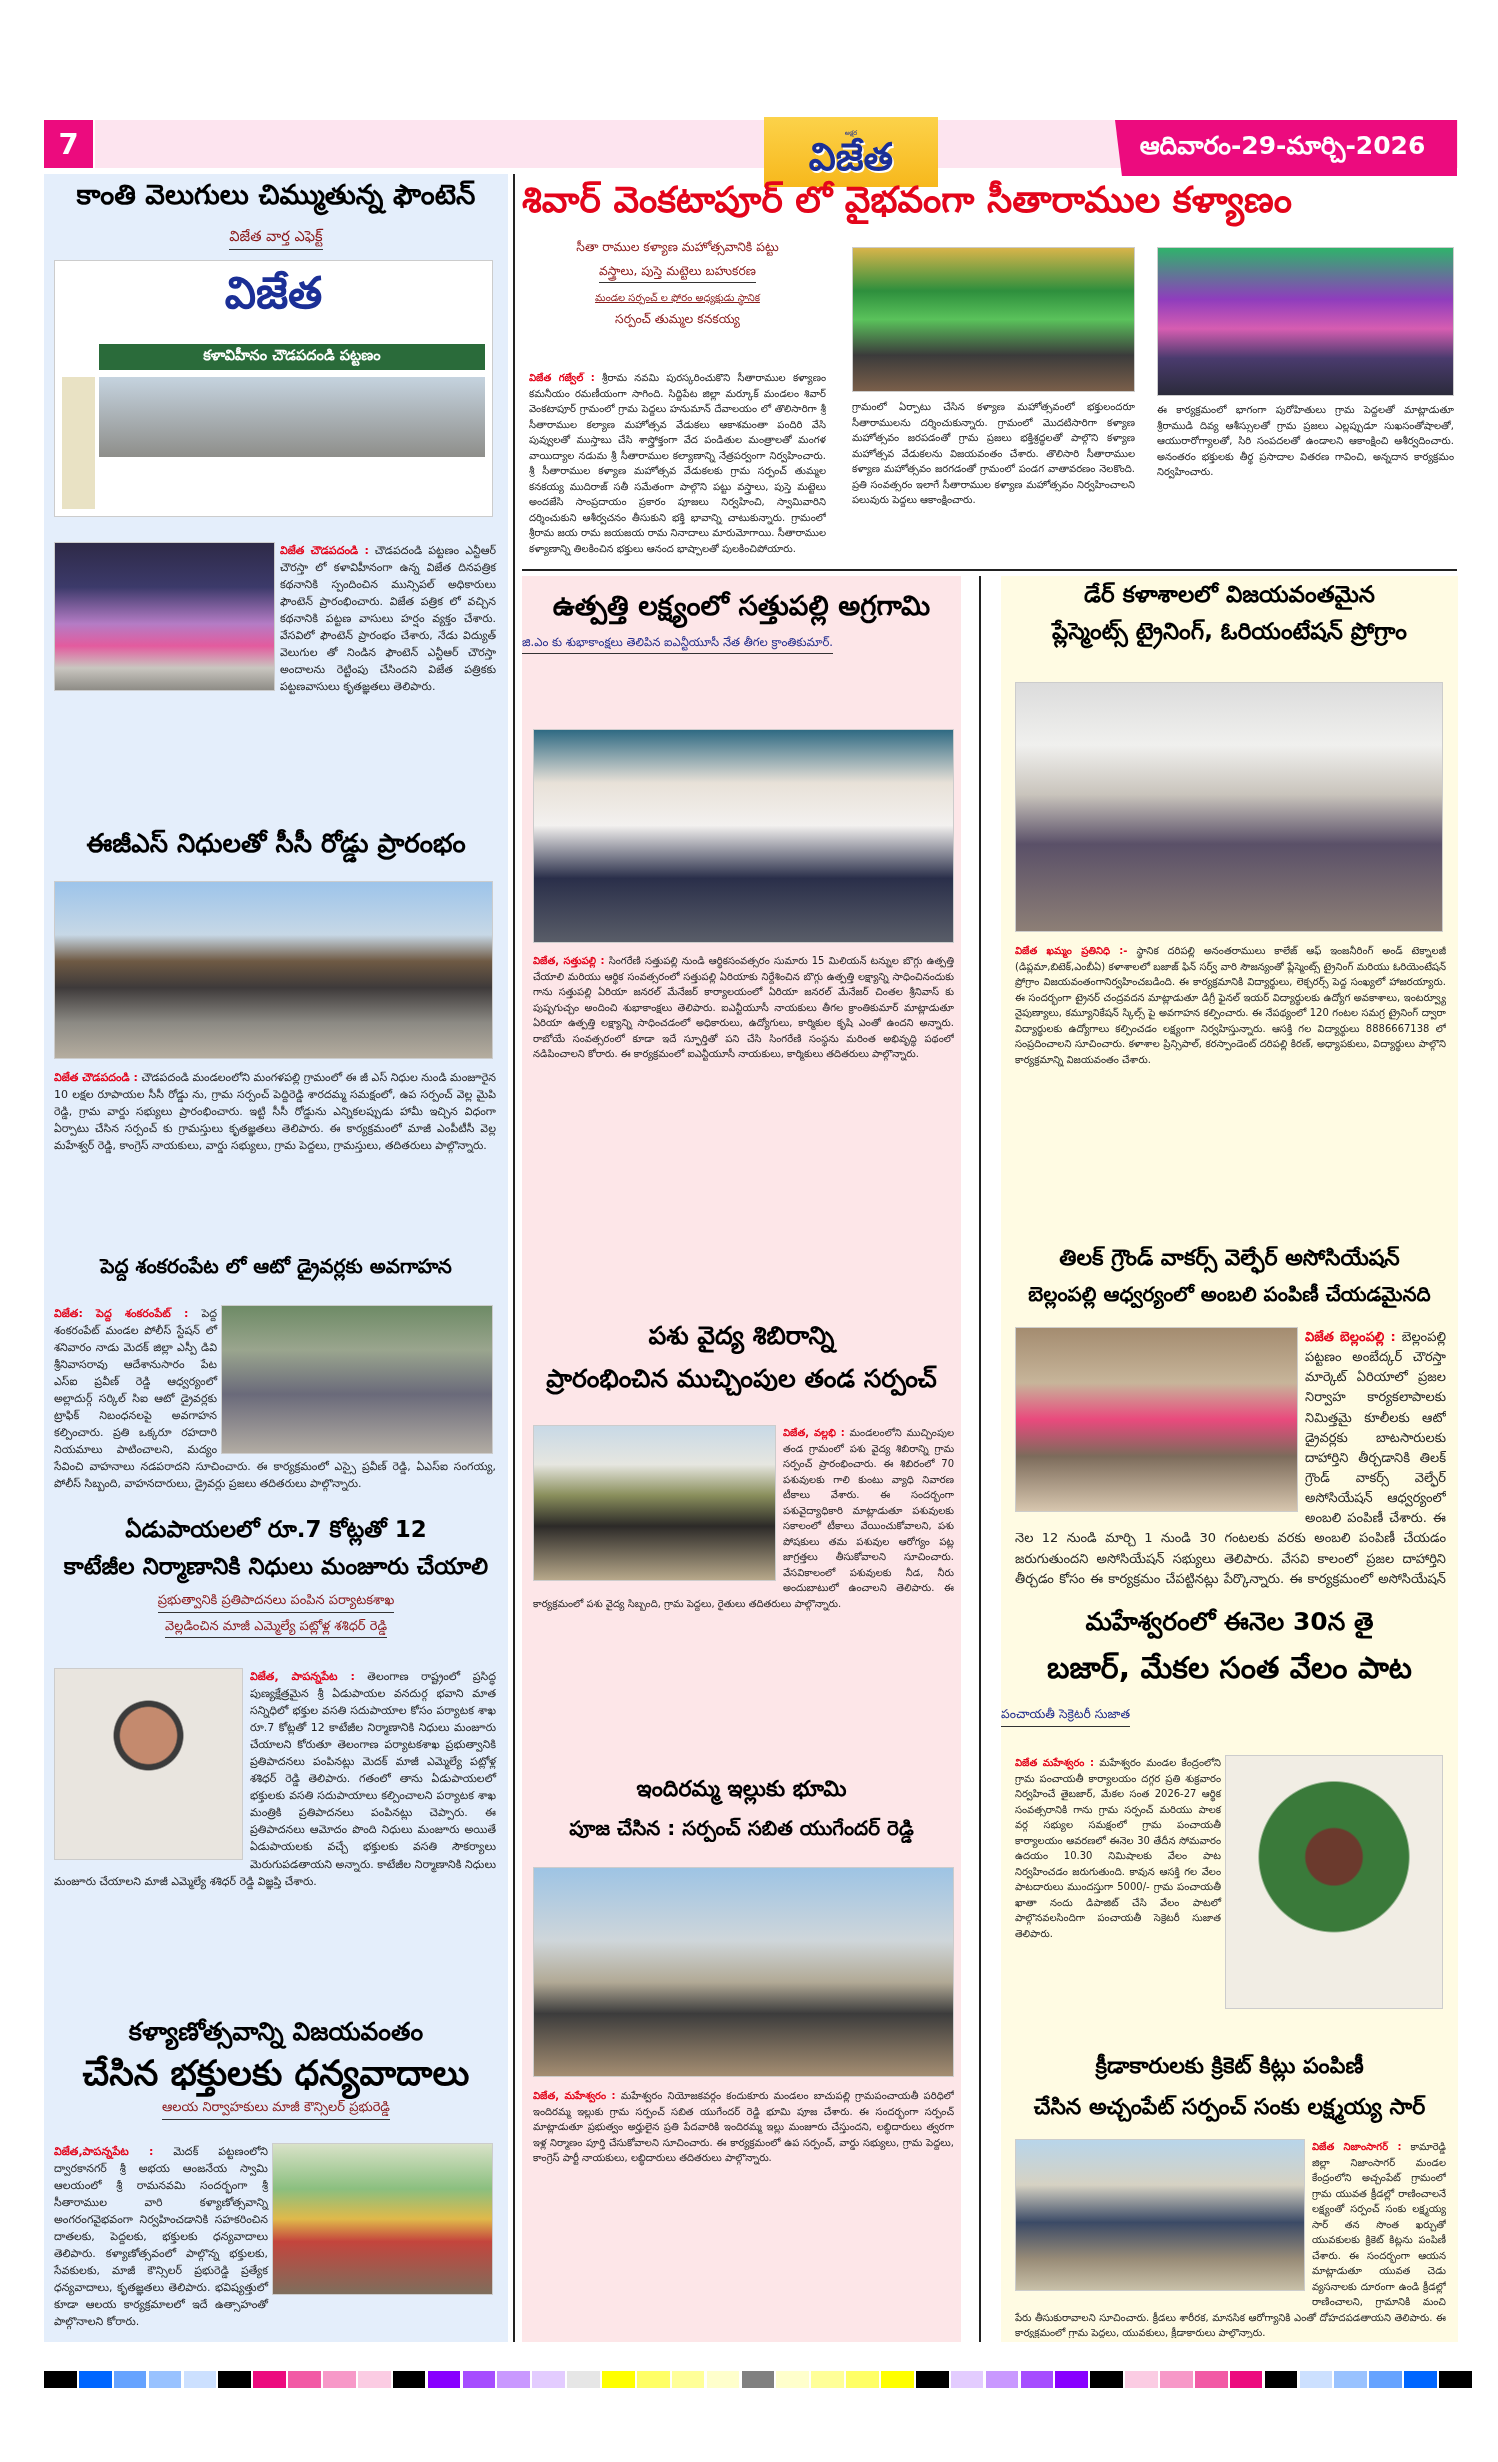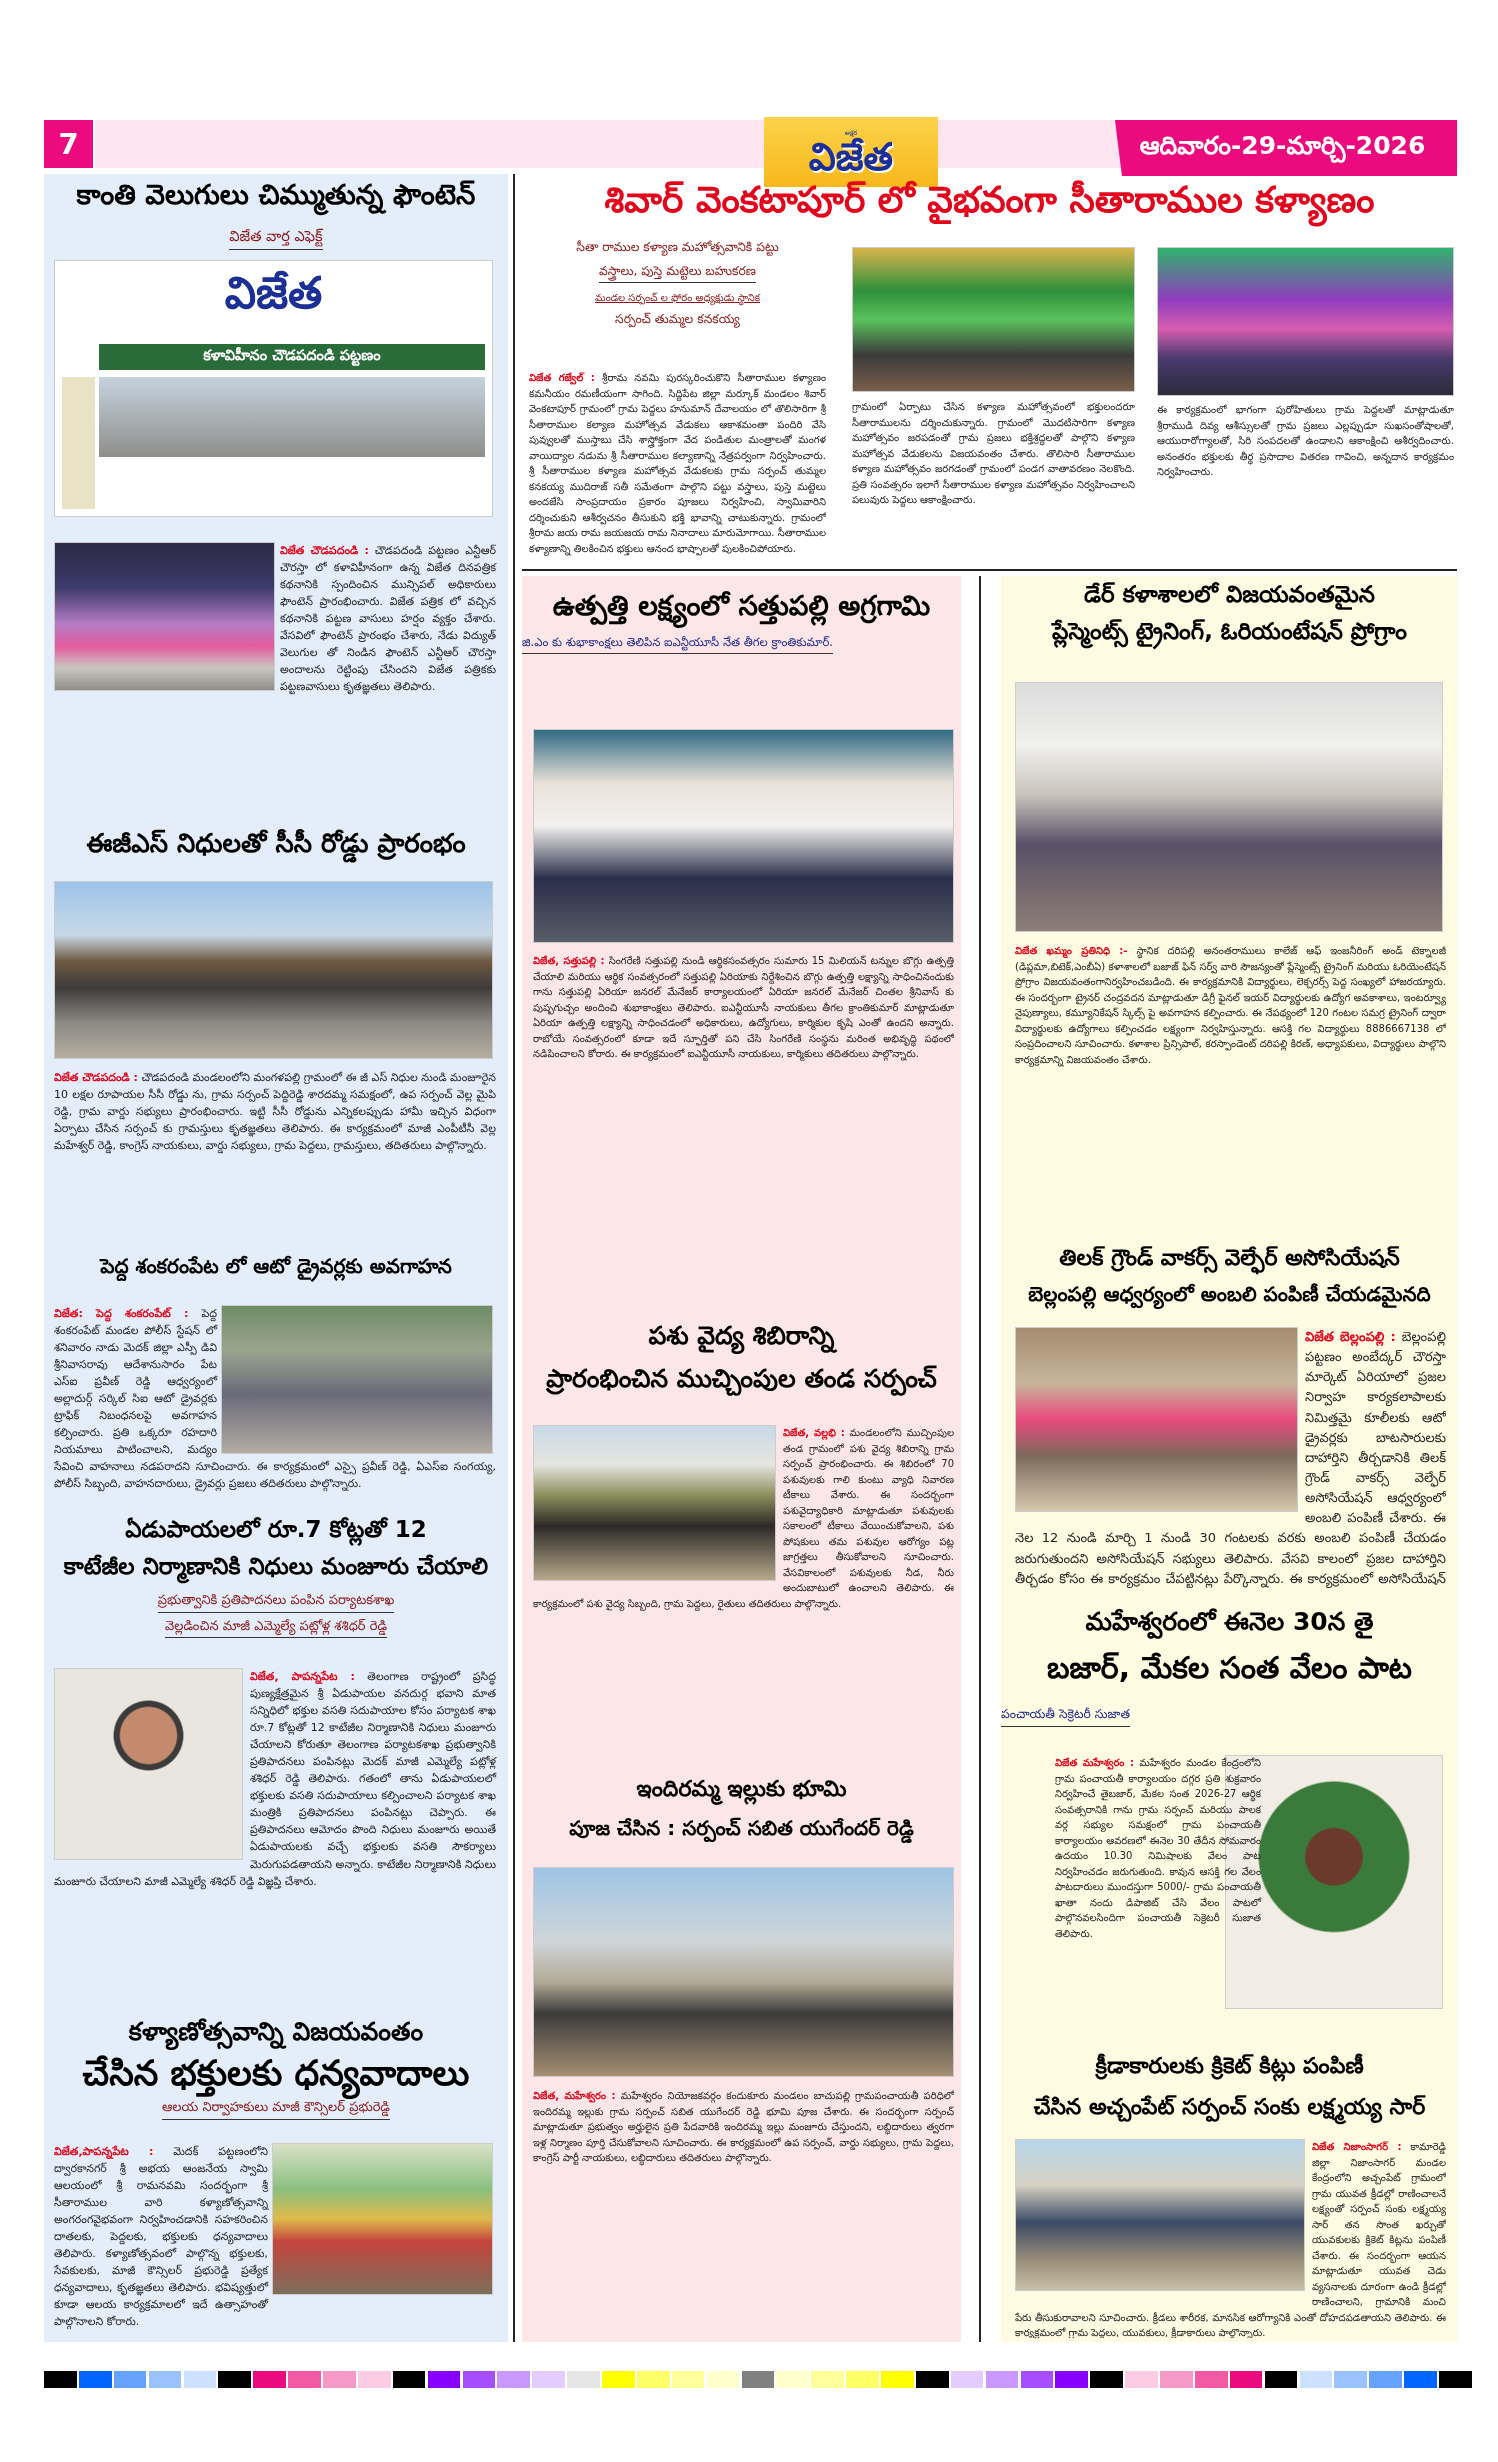--- a/index.html
+++ b/index.html
@@ -14,21 +14,21 @@
   .logo .lg-small { font-size: 6.5px; color: #1b2f96; }
   .date-box { position: absolute; left: 1108px; top: 120px; width: 349px; height: 56px; background: #ec0b7e; color: #fff; font-weight: bold; font-size: 25px; display: flex; align-items: center; justify-content: center; clip-path: polygon(2% 0, 100% 0, 100% 100%, 4% 100%); }
 
   .col { position: absolute; }
   .col-left { left: 44px; top: 174px; width: 464px; height: 2168px; background: #e4eefb; }
   .col-mid-pink { left: 522px; top: 576px; width: 439px; height: 1766px; background: #fde6e8; }
   .col-right-y { left: 1001px; top: 576px; width: 457px; height: 1766px; background: #fffbe3; }
   .vrule { position: absolute; width: 1.5px; background: #222; }
 
   .head-black { font-weight: bold; text-align: center; color: #000; line-height: 1.25; }
-  .head-red { font-weight: bold; text-align: center; color: #e3051b; line-height: 1.2; }
+  .head-red { font-weight: bold; color: #e3051b; line-height: 1.2; }
   .sub-maroon { text-align: center; color: #8a1717; line-height: 1.35; }
   .sub-blue { color: #1f2a8c; line-height: 1.35; }
   .underline { border-bottom: 1.5px solid #333; display: inline-block; padding-bottom: 2.9px; }
 
   .body-text { font-size: 11px; line-height: 1.55; text-align: justify; color: #222; }
   .dateline { color: #e3051b; font-weight: bold; }
 
   .photo { position: absolute; overflow: hidden; border: 0.7px solid #ccc; }
   .ph-fountain { background: linear-gradient(180deg, #2e2a48 0%, #3c3a6a 30%, #b47cc5 55%, #e35b9e 70%, #c9c6c0 85%, #8e8c86 100%); }
   .ph-road { background: linear-gradient(180deg, #9dc4ea 0%, #c7d8e6 30%, #6f5a44 45%, #3e3a3a 60%, #8c8a84 80%, #b5ad9f 100%); }
@@ -194,21 +194,21 @@
   <span class="dateline">విజేత బెల్లంపల్లి :</span>
   <span>బెల్లంపల్లి పట్టణం అంబేద్కర్ చౌరస్తా మార్కెట్ ఏరియాలో ప్రజల నిర్వాహ కార్యకలాపాలకు నిమిత్తమై కూలీలకు ఆటో డ్రైవర్లకు బాటసారులకు దాహార్తిని తీర్చడానికి తిలక్ గ్రౌండ్ వాకర్స్ వెల్ఫేర్ అసోసియేషన్ ఆధ్వర్యంలో అంబలి పంపిణీ చేశారు. ఈ నెల 12 నుండి మార్చి 1 నుండి 30 గంటలకు వరకు అంబలి పంపిణీ చేయడం జరుగుతుందని అసోసియేషన్ సభ్యులు తెలిపారు. వేసవి కాలంలో ప్రజల దాహార్తిని తీర్చడం కోసం ఈ కార్యక్రమం చేపట్టినట్లు పేర్కొన్నారు. ఈ కార్యక్రమంలో అసోసియేషన్ అధ్యక్షులు, కార్యదర్శి, సభ్యులు తదితరులు పాల్గొన్నారు.</span>
 </div>
 
 <div class="col" style="left:1001px; top:1606px; width:457px;">
   <div class="head-black" style="font-size:25px;">మహేశ్వరంలో ఈనెల 30న తై</div>
   <div class="head-black" style="font-size:30px; margin-top:11.6px;">బజార్, మేకల సంత వేలం పాట</div>
   <div class="sub-blue" style="font-size:12.3px; margin-top:20px;"><span class="underline">పంచాయతీ సెక్రెటరీ సుజాత</span></div>
 </div>
 <div class="photo ph-woman" style="left:1225px; top:1755px; width:218px; height:254px;"></div>
-<div class="col body-text" style="left:1015px; top:1755px; width:431px; height:276px; overflow:hidden; font-size:10px;margin-left:40px;">
+<div class="col body-text" style="left:1015px; top:1755px; width:431px; height:276px; overflow:hidden; font-size:10px;">
   <div style="float:right; width:225px; height:257px;"></div>
   <span class="dateline">విజేత మహేశ్వరం :</span>
   <span>మహేశ్వరం మండల కేంద్రంలోని గ్రామ పంచాయతీ కార్యాలయం దగ్గర ప్రతి శుక్రవారం నిర్వహించే తైబజార్, మేకల సంత 2026-27 ఆర్థిక సంవత్సరానికి గాను గ్రామ సర్పంచ్ మరియు పాలక వర్గ సభ్యుల సమక్షంలో గ్రామ పంచాయతీ కార్యాలయం ఆవరణలో ఈనెల 30 తేదీన సోమవారం ఉదయం 10.30 నిమిషాలకు వేలం పాట నిర్వహించడం జరుగుతుంది. కావున ఆసక్తి గల వేలం పాటదారులు ముందస్తుగా 5000/- గ్రామ పంచాయతీ ఖాతా నందు డిపాజిట్ చేసి వేలం పాటలో పాల్గొనవలసిందిగా పంచాయతీ సెక్రెటరీ సుజాత తెలిపారు.</span>
 </div>
 
 <div class="col" style="left:1001px; top:2052px; width:457px;">
   <div class="head-black" style="font-size:22px;">క్రీడాకారులకు క్రికెట్ కిట్లు పంపిణీ</div>
   <div class="head-black" style="font-size:22px; margin-top:13px;">చేసిన అచ్చంపేట్ సర్పంచ్ సంకు లక్ష్మయ్య సార్</div>
 </div>
 <div class="photo ph-cricket" style="left:1015px; top:2139px; width:290px; height:152px;"></div>

